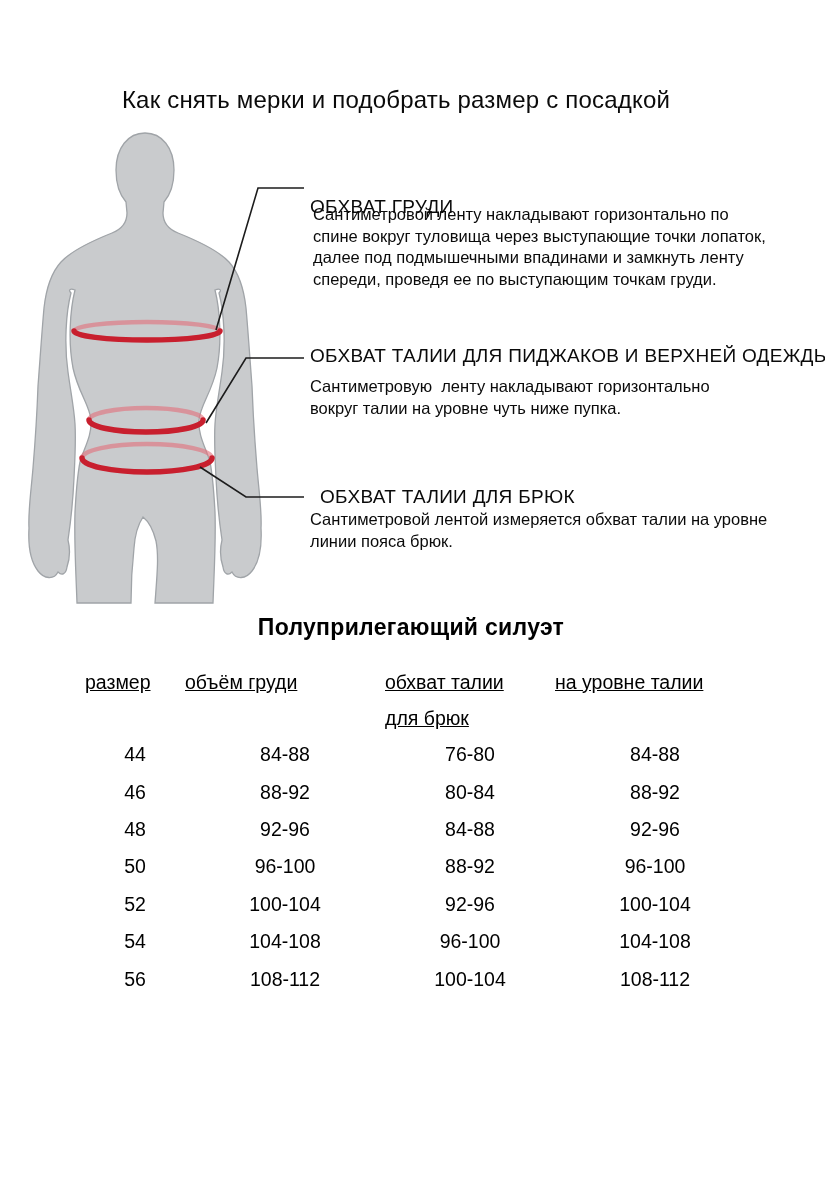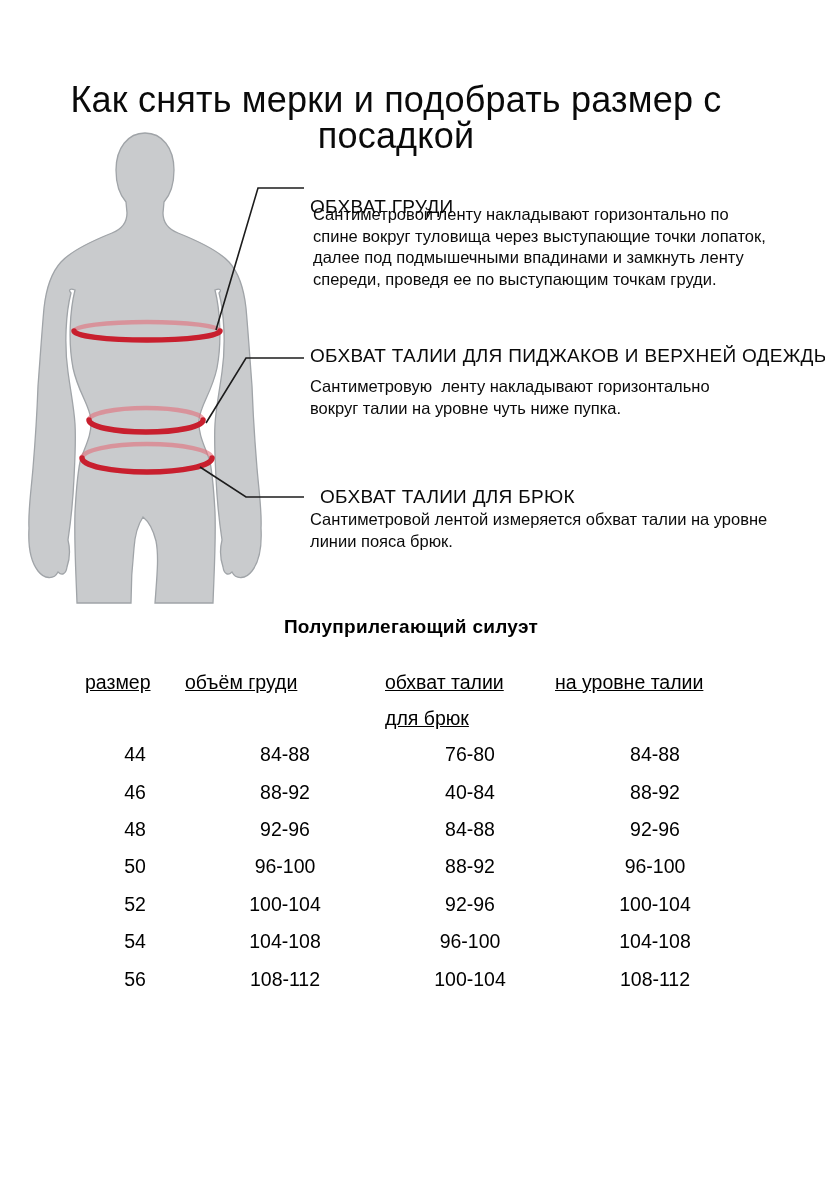--- a/index.html
+++ b/index.html
@@ -8,21 +8,21 @@
     width:825px;height:1200px;
     background:#ffffff;
     font-family:"Liberation Sans", sans-serif;
     color:#000000;
     overflow:hidden;
   }
   .abs{position:absolute;}
   .page-title{
     top:82px;left:0;width:792px;
     text-align:center;
-    font-size:36px;line-height:36px;
+    font-size:24px;line-height:36px;
     letter-spacing:0.2px;
     color:#0a0a0a;
   }
   .figure-svg{top:0;left:0;width:825px;height:620px;}
   .section-heading{
     font-size:19px;line-height:22px;
     letter-spacing:0.3px;
     color:#0a0a0a;
     white-space:nowrap;
   }
@@ -34,21 +34,21 @@
   .sec1-h{top:176px;left:310px;margin-top:20px;}
   .sec1-d{top:204px;left:313px;width:460px;}
   .sec2-h{top:345px;left:310px;}
   .sec2-d{top:376px;left:310px;width:440px;}
   .sec3-h{top:486px;left:320px;}
   .sec3-d{top:509px;left:310px;width:480px;}
   .table-title{
     top:612px;left:0;width:822px;
     text-align:center;
     font-weight:bold;
-    font-size:19px;line-height:30px;
+    font-size:23px;line-height:30px;
     letter-spacing:0.3px;
   }
   .size-table{
     top:664px;left:85px;width:670px;
     font-size:19.5px;
   }
   .tgrid{
     display:grid;
     grid-template-columns:100px 200px 170px 200px;
   }
@@ -194,21 +194,21 @@
     <div class="trows">
       <div class="trow">
         <div class="cell">44</div>
         <div class="cell">84-88</div>
         <div class="cell">76-80</div>
         <div class="cell">84-88</div>
       </div>
       <div class="trow">
         <div class="cell">46</div>
         <div class="cell">88-92</div>
-        <div class="cell">40-84</div>
+        <div class="cell">80-84</div>
         <div class="cell">88-92</div>
       </div>
       <div class="trow">
         <div class="cell">48</div>
         <div class="cell">92-96</div>
         <div class="cell">84-88</div>
         <div class="cell">92-96</div>
       </div>
       <div class="trow">
         <div class="cell">50</div>

